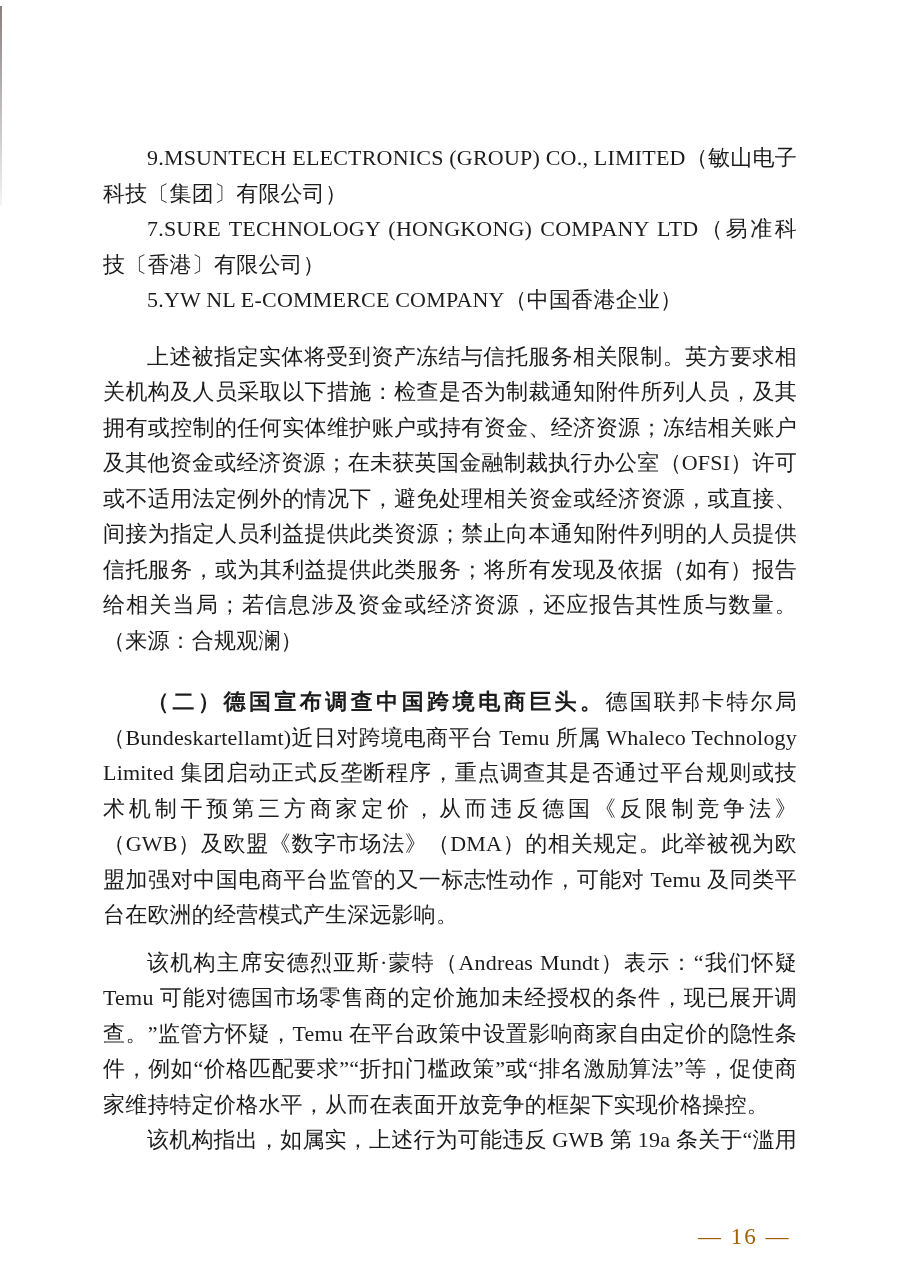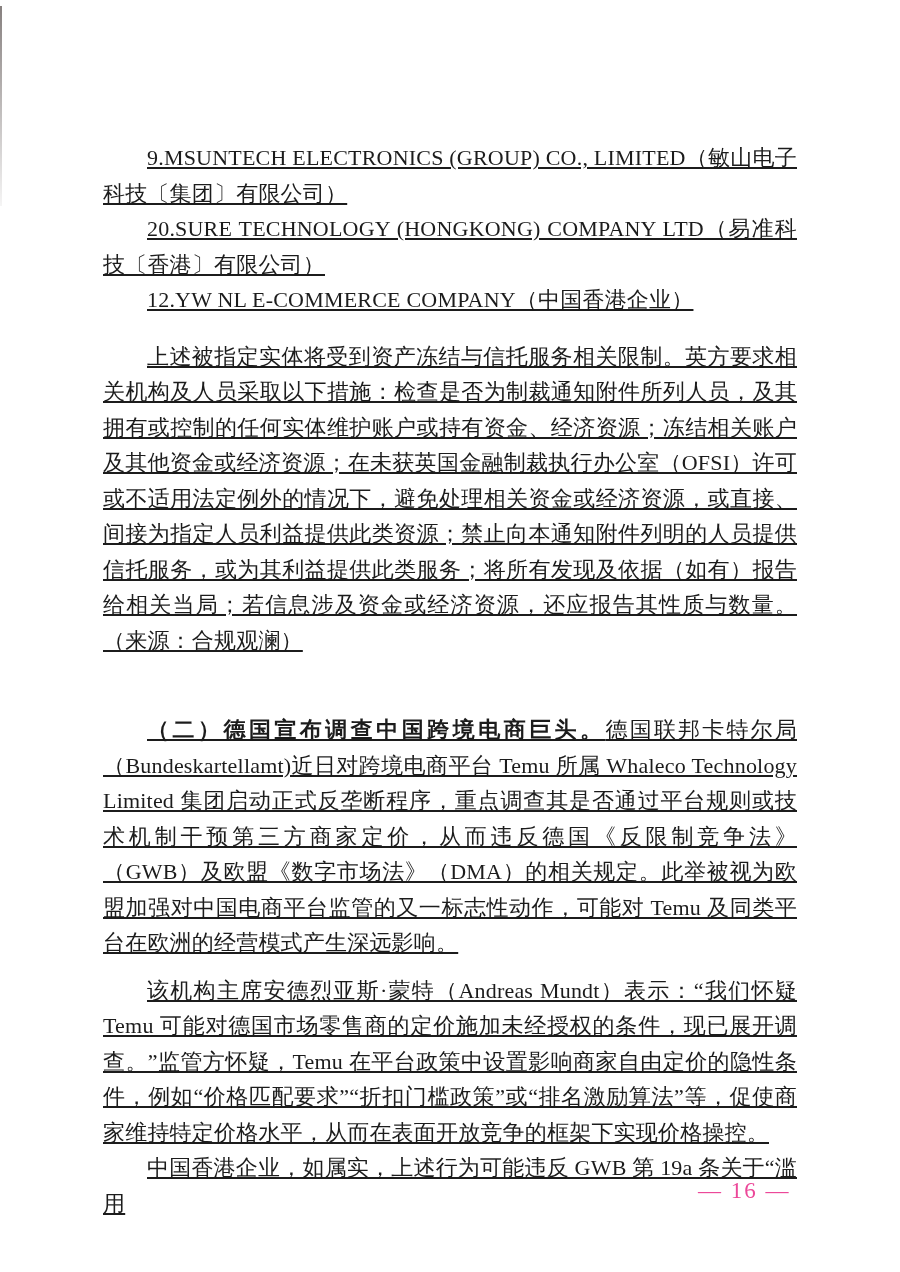--- a/index.html
+++ b/index.html
@@ -26,70 +26,69 @@
   }
   .content {
     position: absolute;
     left: 103px;
     top: 140px;
     width: 694px;
     font-size: 22px;
     line-height: 35.5px;
     text-align: justify;
     letter-spacing: 0.2px;
-    text-decoration: underline;
   }
   .content p {
     margin: 0;
     text-indent: 44px;
   }
   p.para-sanctions { margin-top: 21px; }
-  p.heading-para   { margin-top: 54px; }
+  p.heading-para   { margin-top: 26px; }
   p.para-mundt     { margin-top: 12px; }
   .bold-heading {
     font-family: "Liberation Sans", "DejaVu Sans", sans-serif;
     font-weight: bold;
     letter-spacing: 1.5px;
   }
   .footer {
     position: absolute;
     left: 698px;
-    top: 1178px;
+    top: 1224px;
     font-size: 23px;
-    color: #ec4899;
+    color: #a16207;
     font-family: "Liberation Serif", "DejaVu Serif", serif;
     letter-spacing: 2px;
     white-space: nowrap;
     text-align: right;
   }
 </style>
 </head>
 <body>
 
 <div class="page">
 
   <div class="scan-edge"></div>
 
   <div class="content">
 
     <p>9.MSUNTECH ELECTRONICS (GROUP) CO., LIMITED（敏山电子科技〔集团〕有限公司）</p>
 
-    <p>20.SURE TECHNOLOGY (HONGKONG) COMPANY LTD（易准科技〔香港〕有限公司）</p>
+    <p>7.SURE TECHNOLOGY (HONGKONG) COMPANY LTD（易准科技〔香港〕有限公司）</p>
 
-    <p>12.YW NL E-COMMERCE COMPANY（中国香港企业）</p>
+    <p>5.YW NL E-COMMERCE COMPANY（中国香港企业）</p>
 
     <p class="para-sanctions">上述被指定实体将受到资产冻结与信托服务相关限制。英方要求相关机构及人员采取以下措施：检查是否为制裁通知附件所列人员，及其拥有或控制的任何实体维护账户或持有资金、经济资源；冻结相关账户及其他资金或经济资源；在未获英国金融制裁执行办公室（OFSI）许可或不适用法定例外的情况下，避免处理相关资金或经济资源，或直接、间接为指定人员利益提供此类资源；禁止向本通知附件列明的人员提供信托服务，或为其利益提供此类服务；将所有发现及依据（如有）报告给相关当局；若信息涉及资金或经济资源，还应报告其性质与数量。（来源：合规观澜）</p>
 
     <p class="heading-para">
       <span class="bold-heading">（二）德国宣布调查中国跨境电商巨头。</span><span>德国联邦卡特尔局（Bundeskartellamt)近日对跨境电商平台 Temu 所属 Whaleco Technology Limited 集团启动正式反垄断程序，重点调查其是否通过平台规则或技术机制干预第三方商家定价，从而违反德国《反限制竞争法》（GWB）及欧盟《数字市场法》（DMA）的相关规定。此举被视为欧盟加强对中国电商平台监管的又一标志性动作，可能对 Temu 及同类平台在欧洲的经营模式产生深远影响。</span>
     </p>
 
     <p class="para-mundt">该机构主席安德烈亚斯·蒙特（Andreas Mundt）表示：“我们怀疑 Temu 可能对德国市场零售商的定价施加未经授权的条件，现已展开调查。”监管方怀疑，Temu 在平台政策中设置影响商家自由定价的隐性条件，例如“价格匹配要求”“折扣门槛政策”或“排名激励算法”等，促使商家维持特定价格水平，从而在表面开放竞争的框架下实现价格操控。</p>
 
-    <p>中国香港企业，如属实，上述行为可能违反 GWB 第 19a 条关于“滥用</p>
+    <p>该机构指出，如属实，上述行为可能违反 GWB 第 19a 条关于“滥用</p>
 
   </div>
 
   <div class="footer">
     <span>— 16 —</span>
   </div>
 
 </div>
 
 </body></html>

